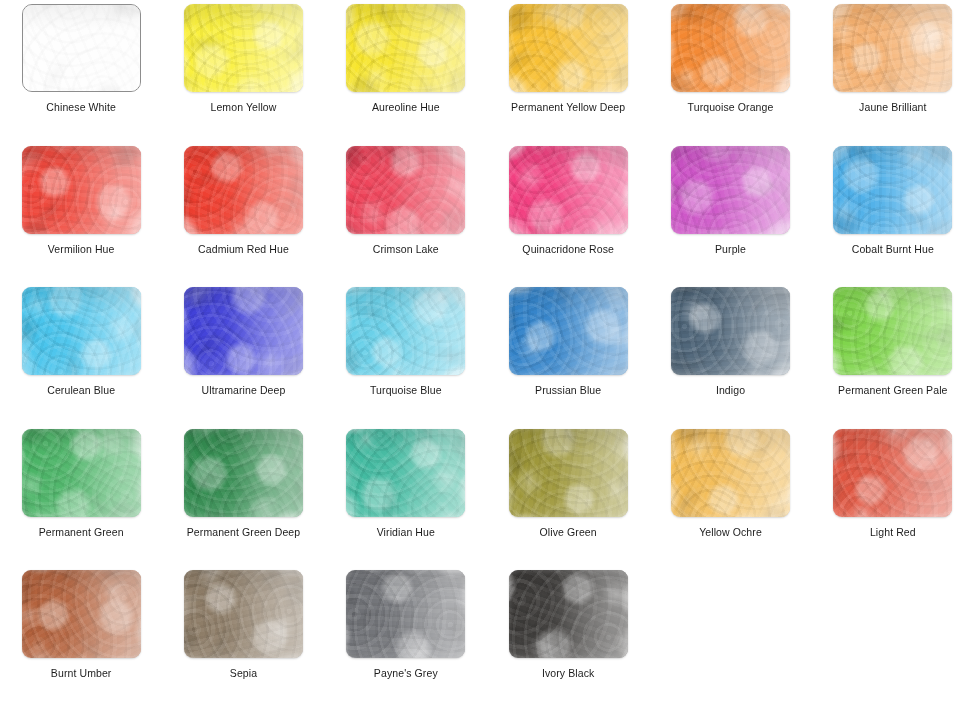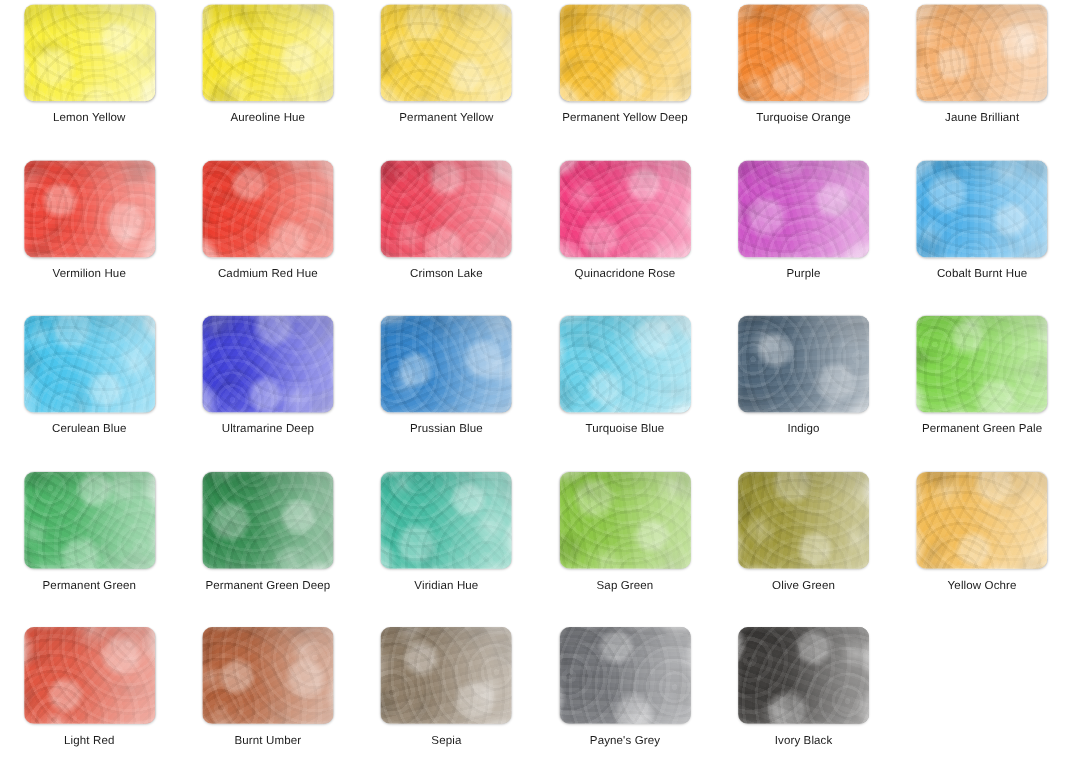--- a/index.html
+++ b/index.html
@@ -155,20 +155,34 @@
     white-space: nowrap;
   }
 </style>
 </head>
 <body>
 
 <div id="chart">
   <div class="swatch-grid">
       <div class="swatch-cell">
         <div class="chip-wrap">
+          <div class="chip outlined">
+            <div class="base" style="background-color: rgb(253, 253, 253);"></div>
+            <div class="tex1" style="transform: rotate(0deg) scale(1.25);"></div>
+            <div class="tex2" style="transform: rotate(120deg) scale(1.2);"></div>
+            <div class="tex3" style="transform: rotate(40deg) scale(1.3);"></div>
+            <div class="wash"></div>
+            <div class="vwash"></div>
+            <div class="edge"></div>
+          </div>
+        </div>
+        <div class="swatch-label">Chinese White</div>
+      </div>
+      <div class="swatch-cell">
+        <div class="chip-wrap">
           <div class="chip">
             <div class="base" style="background-color: rgb(250, 240, 58);"></div>
             <div class="tex1" style="transform: rotate(37deg) scale(1.25);"></div>
             <div class="tex2" style="transform: rotate(173deg) scale(1.2);"></div>
             <div class="tex3" style="transform: rotate(57deg) scale(1.3);"></div>
             <div class="wash"></div>
             <div class="vwash"></div>
             <div class="edge"></div>
           </div>
         </div>
@@ -184,34 +198,20 @@
             <div class="wash"></div>
             <div class="vwash"></div>
             <div class="edge"></div>
           </div>
         </div>
         <div class="swatch-label">Aureoline Hue</div>
       </div>
       <div class="swatch-cell">
         <div class="chip-wrap">
           <div class="chip">
-            <div class="base" style="background-color: rgb(248, 210, 60);"></div>
-            <div class="tex1" style="transform: rotate(111deg) scale(1.25);"></div>
-            <div class="tex2" style="transform: rotate(279deg) scale(1.2);"></div>
-            <div class="tex3" style="transform: rotate(91deg) scale(1.3);"></div>
-            <div class="wash"></div>
-            <div class="vwash"></div>
-            <div class="edge"></div>
-          </div>
-        </div>
-        <div class="swatch-label">Permanent Yellow</div>
-      </div>
-      <div class="swatch-cell">
-        <div class="chip-wrap">
-          <div class="chip">
             <div class="base" style="background-color: rgb(248, 191, 46);"></div>
             <div class="tex1" style="transform: rotate(148deg) scale(1.25);"></div>
             <div class="tex2" style="transform: rotate(332deg) scale(1.2);"></div>
             <div class="tex3" style="transform: rotate(108deg) scale(1.3);"></div>
             <div class="wash"></div>
             <div class="vwash"></div>
             <div class="edge"></div>
           </div>
         </div>
         <div class="swatch-label">Permanent Yellow Deep</div>
@@ -352,48 +352,48 @@
             <div class="wash"></div>
             <div class="vwash"></div>
             <div class="edge"></div>
           </div>
         </div>
         <div class="swatch-label">Ultramarine Deep</div>
       </div>
       <div class="swatch-cell">
         <div class="chip-wrap">
           <div class="chip">
+            <div class="base" style="background-color: rgb(102, 207, 232);"></div>
+            <div class="tex1" style="transform: rotate(195deg) scale(1.25);"></div>
+            <div class="tex2" style="transform: rotate(195deg) scale(1.2);"></div>
+            <div class="tex3" style="transform: rotate(295deg) scale(1.3);"></div>
+            <div class="wash"></div>
+            <div class="vwash"></div>
+            <div class="edge"></div>
+          </div>
+        </div>
+        <div class="swatch-label">Turquoise Blue</div>
+      </div>
+      <div class="swatch-cell">
+        <div class="chip-wrap">
+          <div class="chip">
             <div class="base" style="background-color: rgb(47, 129, 201);"></div>
             <div class="tex1" style="transform: rotate(232deg) scale(1.25);"></div>
             <div class="tex2" style="transform: rotate(248deg) scale(1.2);"></div>
             <div class="tex3" style="transform: rotate(312deg) scale(1.3);"></div>
             <div class="wash"></div>
             <div class="vwash"></div>
             <div class="edge"></div>
           </div>
         </div>
         <div class="swatch-label">Prussian Blue</div>
       </div>
       <div class="swatch-cell">
         <div class="chip-wrap">
           <div class="chip">
-            <div class="base" style="background-color: rgb(102, 207, 232);"></div>
-            <div class="tex1" style="transform: rotate(195deg) scale(1.25);"></div>
-            <div class="tex2" style="transform: rotate(195deg) scale(1.2);"></div>
-            <div class="tex3" style="transform: rotate(295deg) scale(1.3);"></div>
-            <div class="wash"></div>
-            <div class="vwash"></div>
-            <div class="edge"></div>
-          </div>
-        </div>
-        <div class="swatch-label">Turquoise Blue</div>
-      </div>
-      <div class="swatch-cell">
-        <div class="chip-wrap">
-          <div class="chip">
             <div class="base" style="background-color: rgb(76, 99, 119);"></div>
             <div class="tex1" style="transform: rotate(269deg) scale(1.25);"></div>
             <div class="tex2" style="transform: rotate(301deg) scale(1.2);"></div>
             <div class="tex3" style="transform: rotate(329deg) scale(1.3);"></div>
             <div class="wash"></div>
             <div class="vwash"></div>
             <div class="edge"></div>
           </div>
         </div>
         <div class="swatch-label">Indigo</div>
@@ -450,34 +450,20 @@
             <div class="wash"></div>
             <div class="vwash"></div>
             <div class="edge"></div>
           </div>
         </div>
         <div class="swatch-label">Viridian Hue</div>
       </div>
       <div class="swatch-cell">
         <div class="chip-wrap">
           <div class="chip">
-            <div class="base" style="background-color: rgb(137, 197, 64);"></div>
-            <div class="tex1" style="transform: rotate(94deg) scale(1.25);"></div>
-            <div class="tex2" style="transform: rotate(206deg) scale(1.2);"></div>
-            <div class="tex3" style="transform: rotate(54deg) scale(1.3);"></div>
-            <div class="wash"></div>
-            <div class="vwash"></div>
-            <div class="edge"></div>
-          </div>
-        </div>
-        <div class="swatch-label">Sap Green</div>
-      </div>
-      <div class="swatch-cell">
-        <div class="chip-wrap">
-          <div class="chip">
             <div class="base" style="background-color: rgb(155, 148, 52);"></div>
             <div class="tex1" style="transform: rotate(131deg) scale(1.25);"></div>
             <div class="tex2" style="transform: rotate(259deg) scale(1.2);"></div>
             <div class="tex3" style="transform: rotate(71deg) scale(1.3);"></div>
             <div class="wash"></div>
             <div class="vwash"></div>
             <div class="edge"></div>
           </div>
         </div>
         <div class="swatch-label">Olive Green</div>

